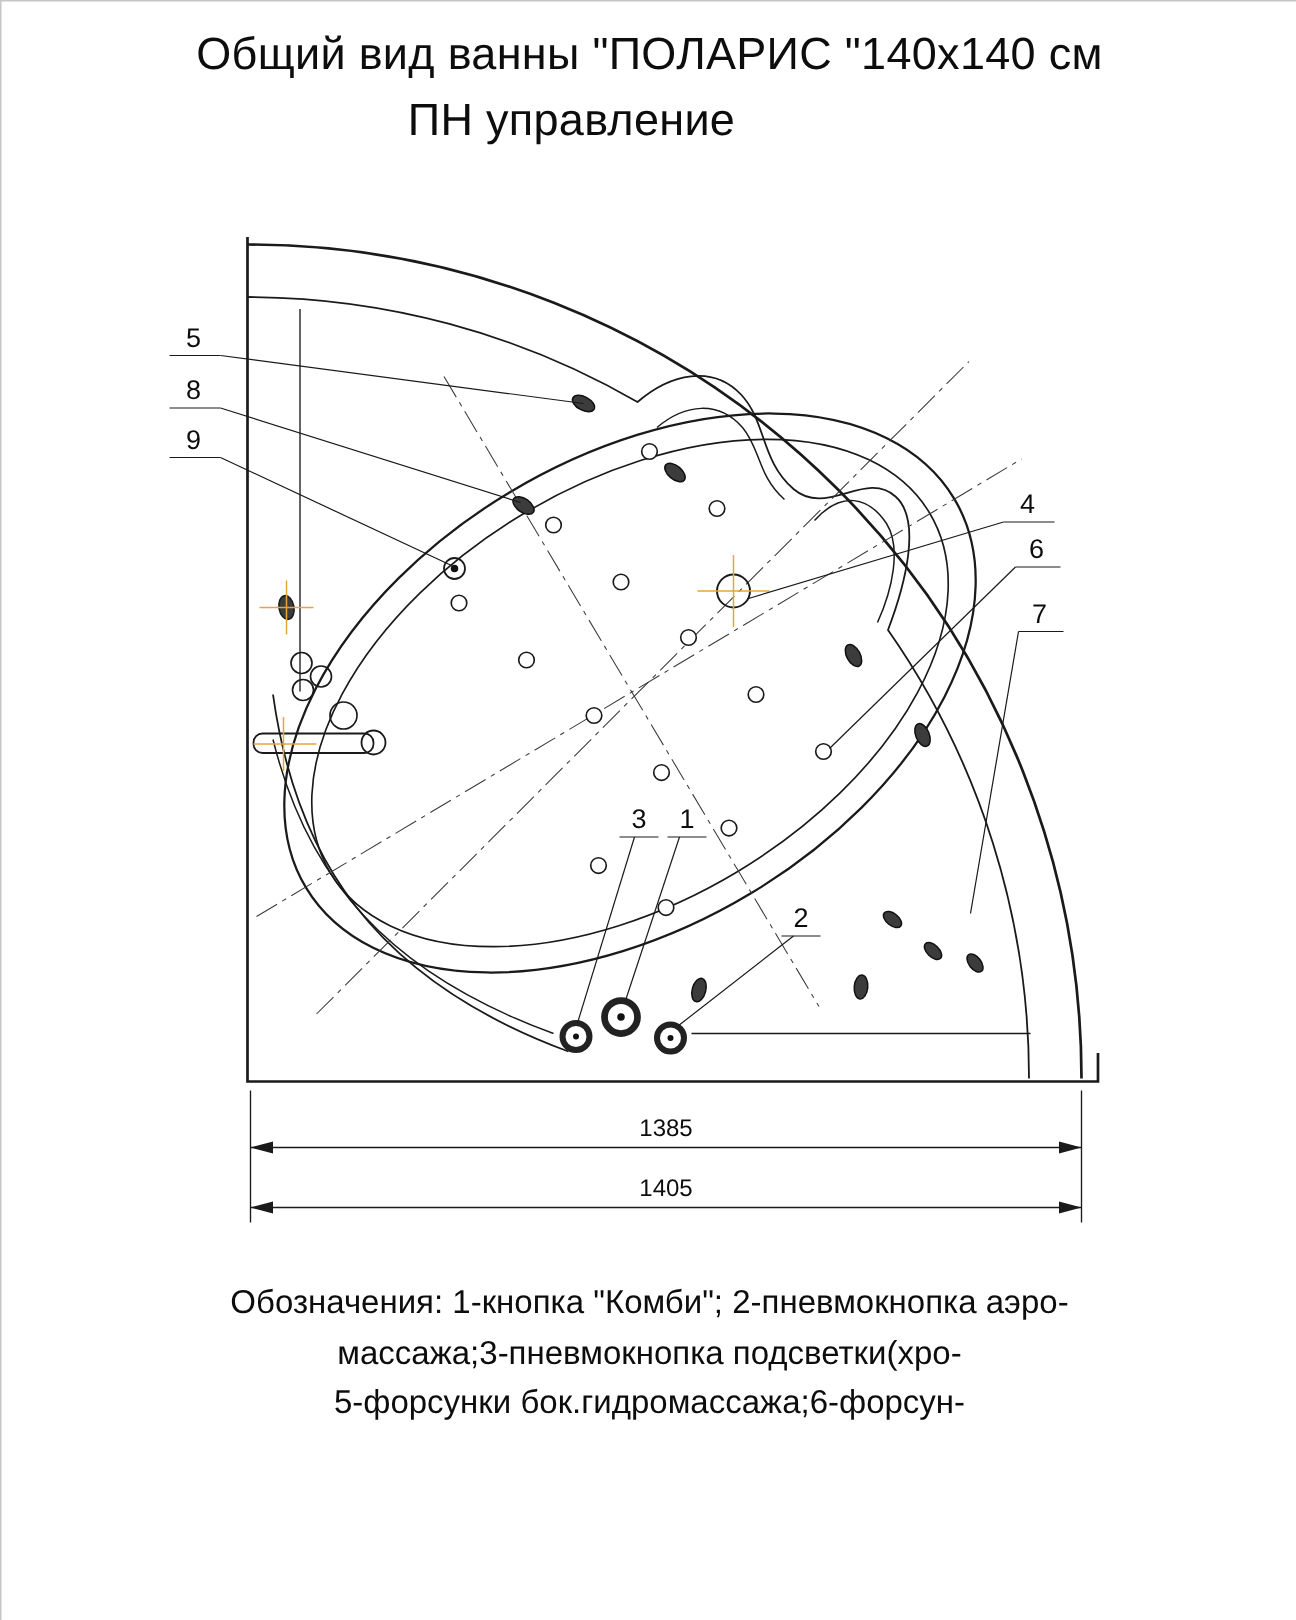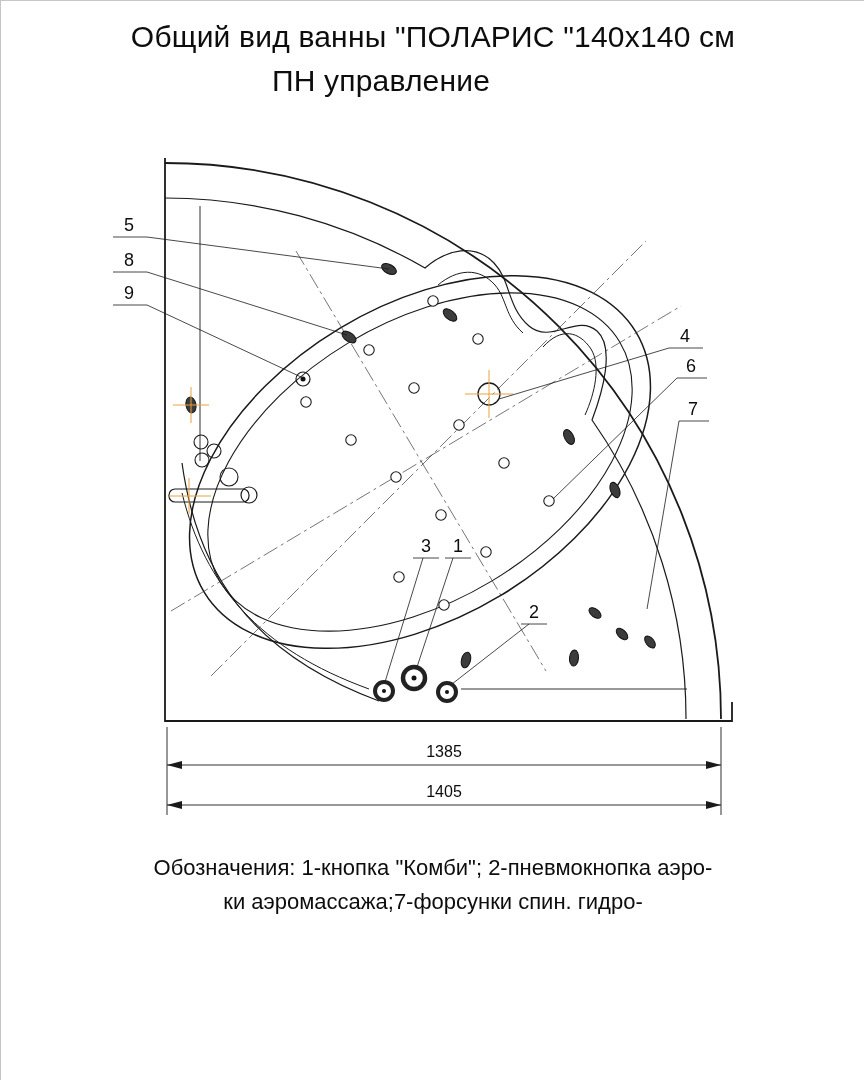--- a/index.html
+++ b/index.html
@@ -173,16 +173,17 @@
       <polygon points="720,764 705,760 705,768" fill="#1a1a1a" stroke="none"></polygon>
       <polygon points="166,804 181,800 181,808" fill="#1a1a1a" stroke="none"></polygon>
       <polygon points="720,804 705,800 705,808" fill="#1a1a1a" stroke="none"></polygon>
       <text x="443" y="756" class="dim-text" text-anchor="middle" stroke="none">1385</text>
       <text x="443" y="796" class="dim-text" text-anchor="middle" stroke="none">1405</text>
     </g>
   </svg>
 
   <div class="legend-block">
     <div class="legend-line">Обозначения: 1-кнопка "Комби"; 2-пневмокнопка аэро-</div>
-    <div class="legend-line">ки аэромассажа;7-форсунки спин. гидро-</div>
+    <div class="legend-line">массажа;3-пневмокнопка подсветки(хро-</div>
+    <div class="legend-line">5-форсунки бок.гидромассажа;6-форсун-</div>
   </div>
 
 </div>
 
 </body></html>

